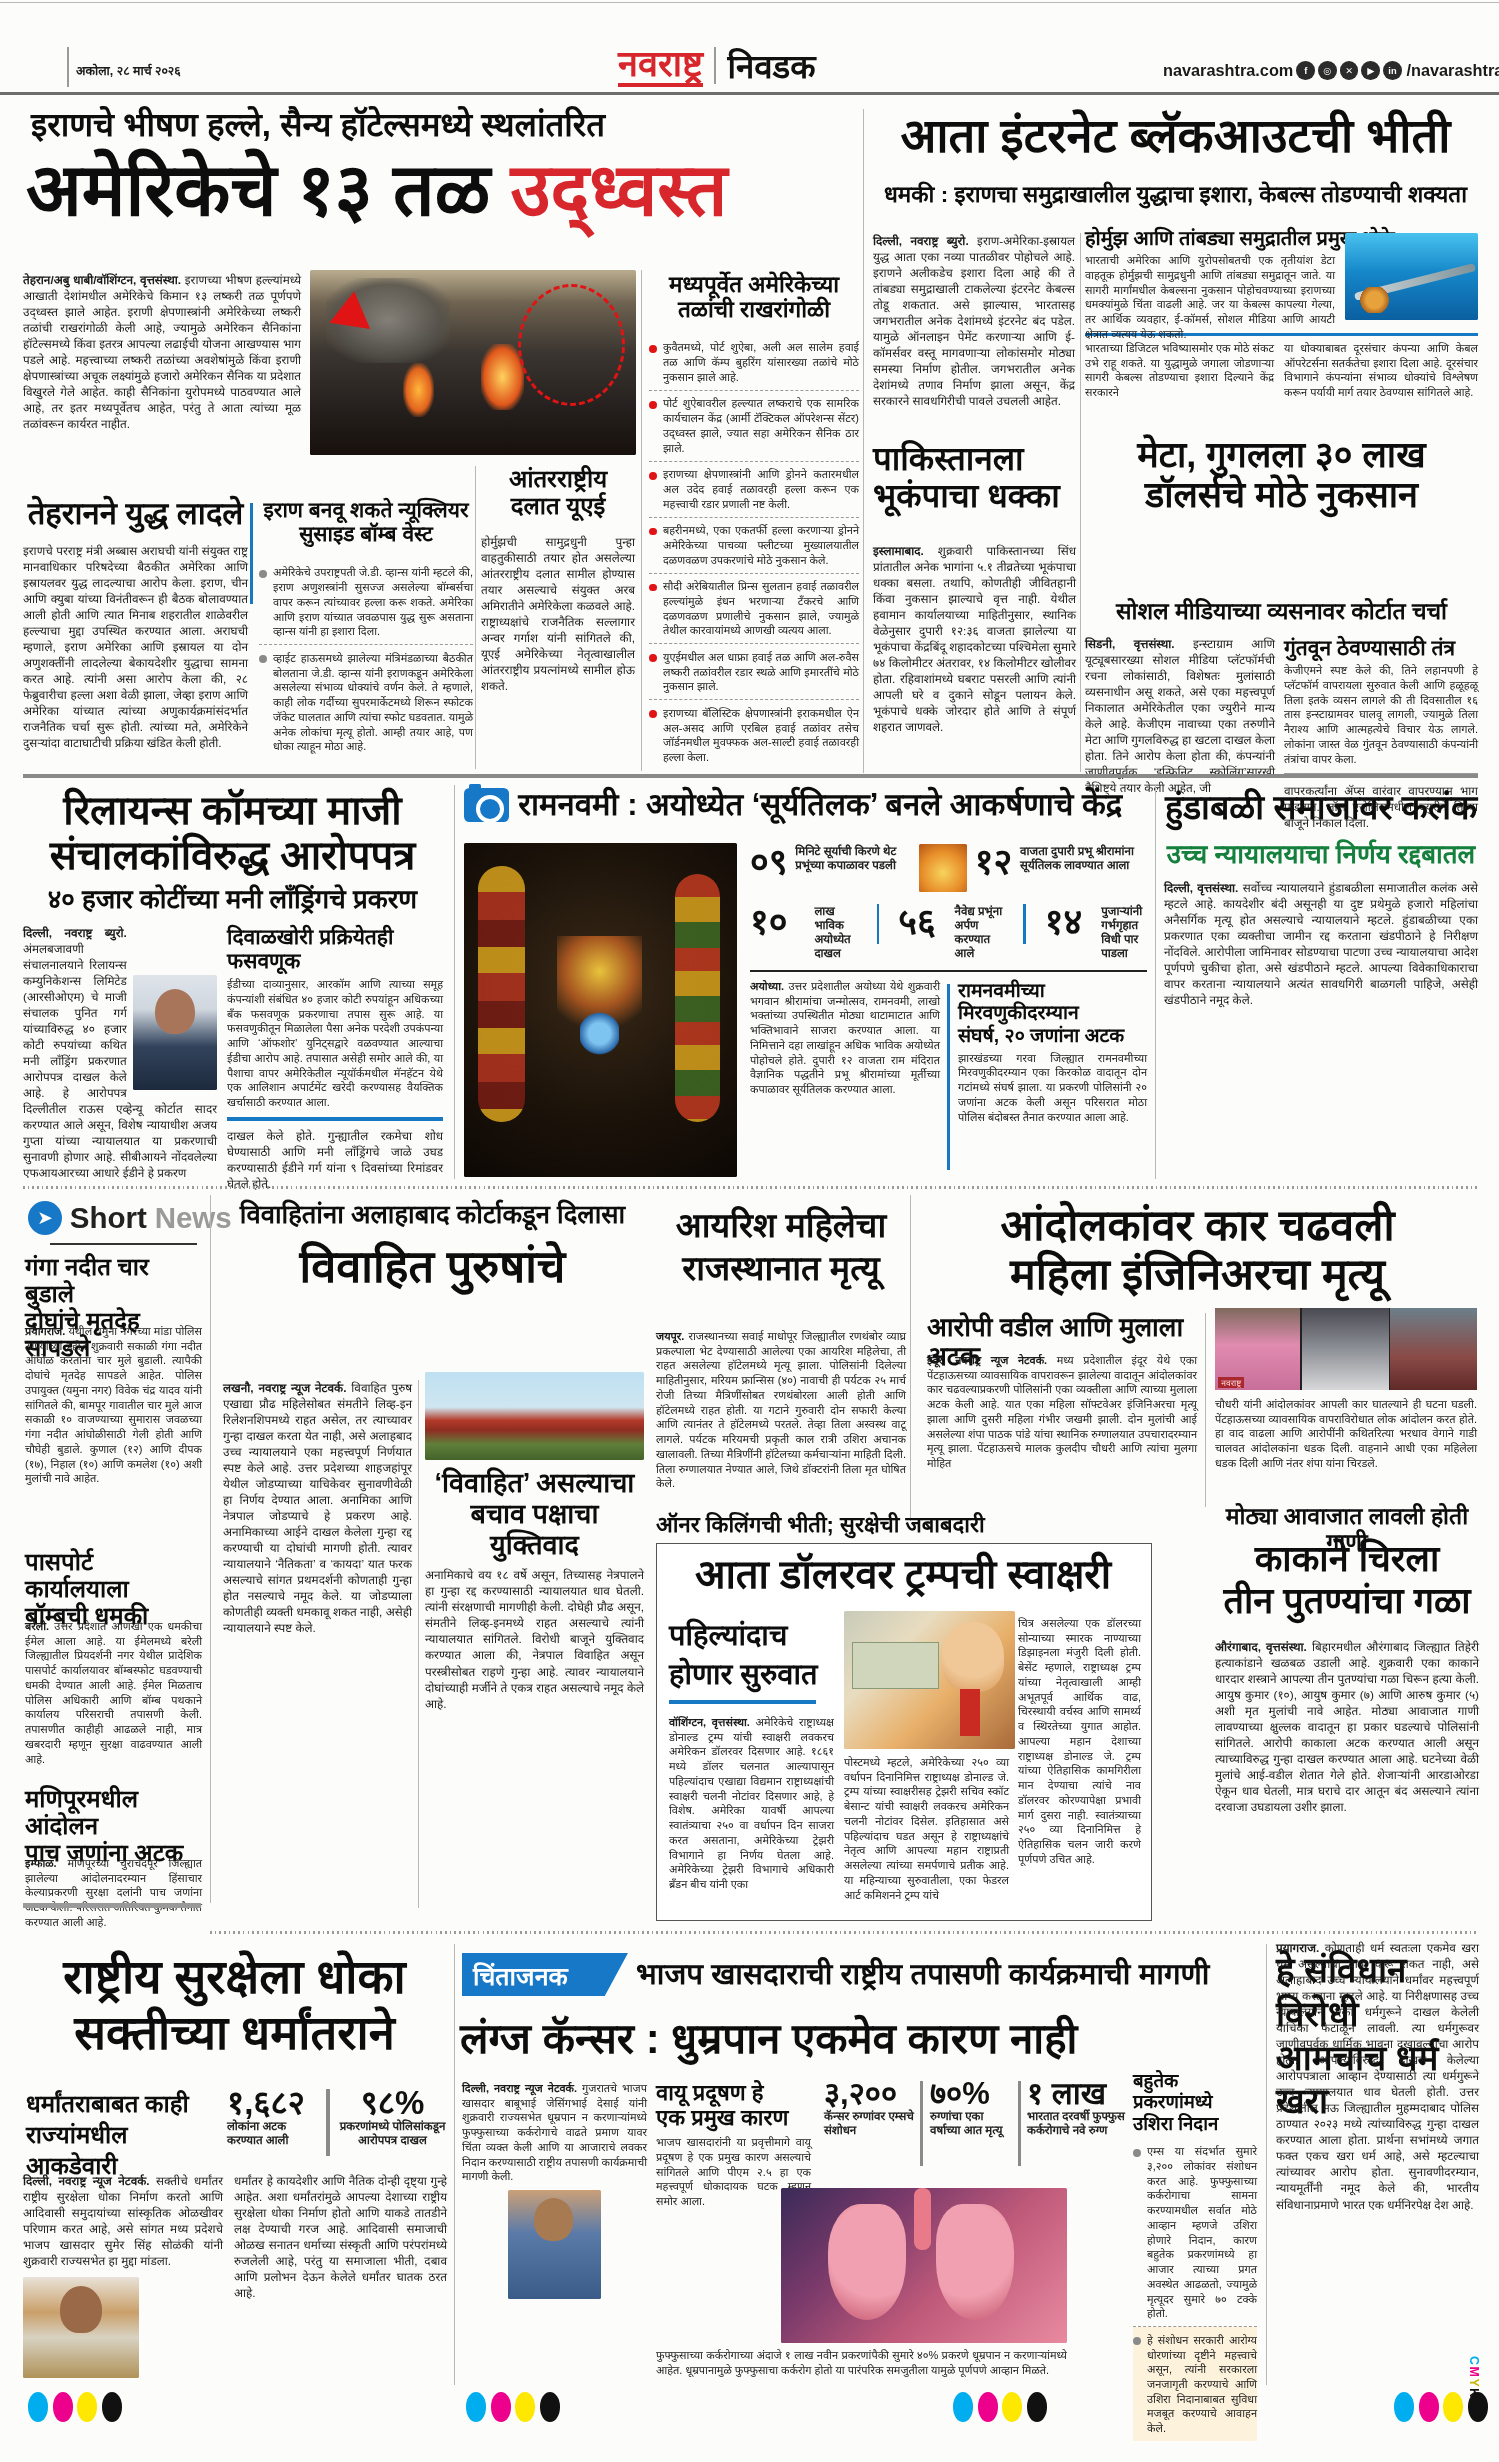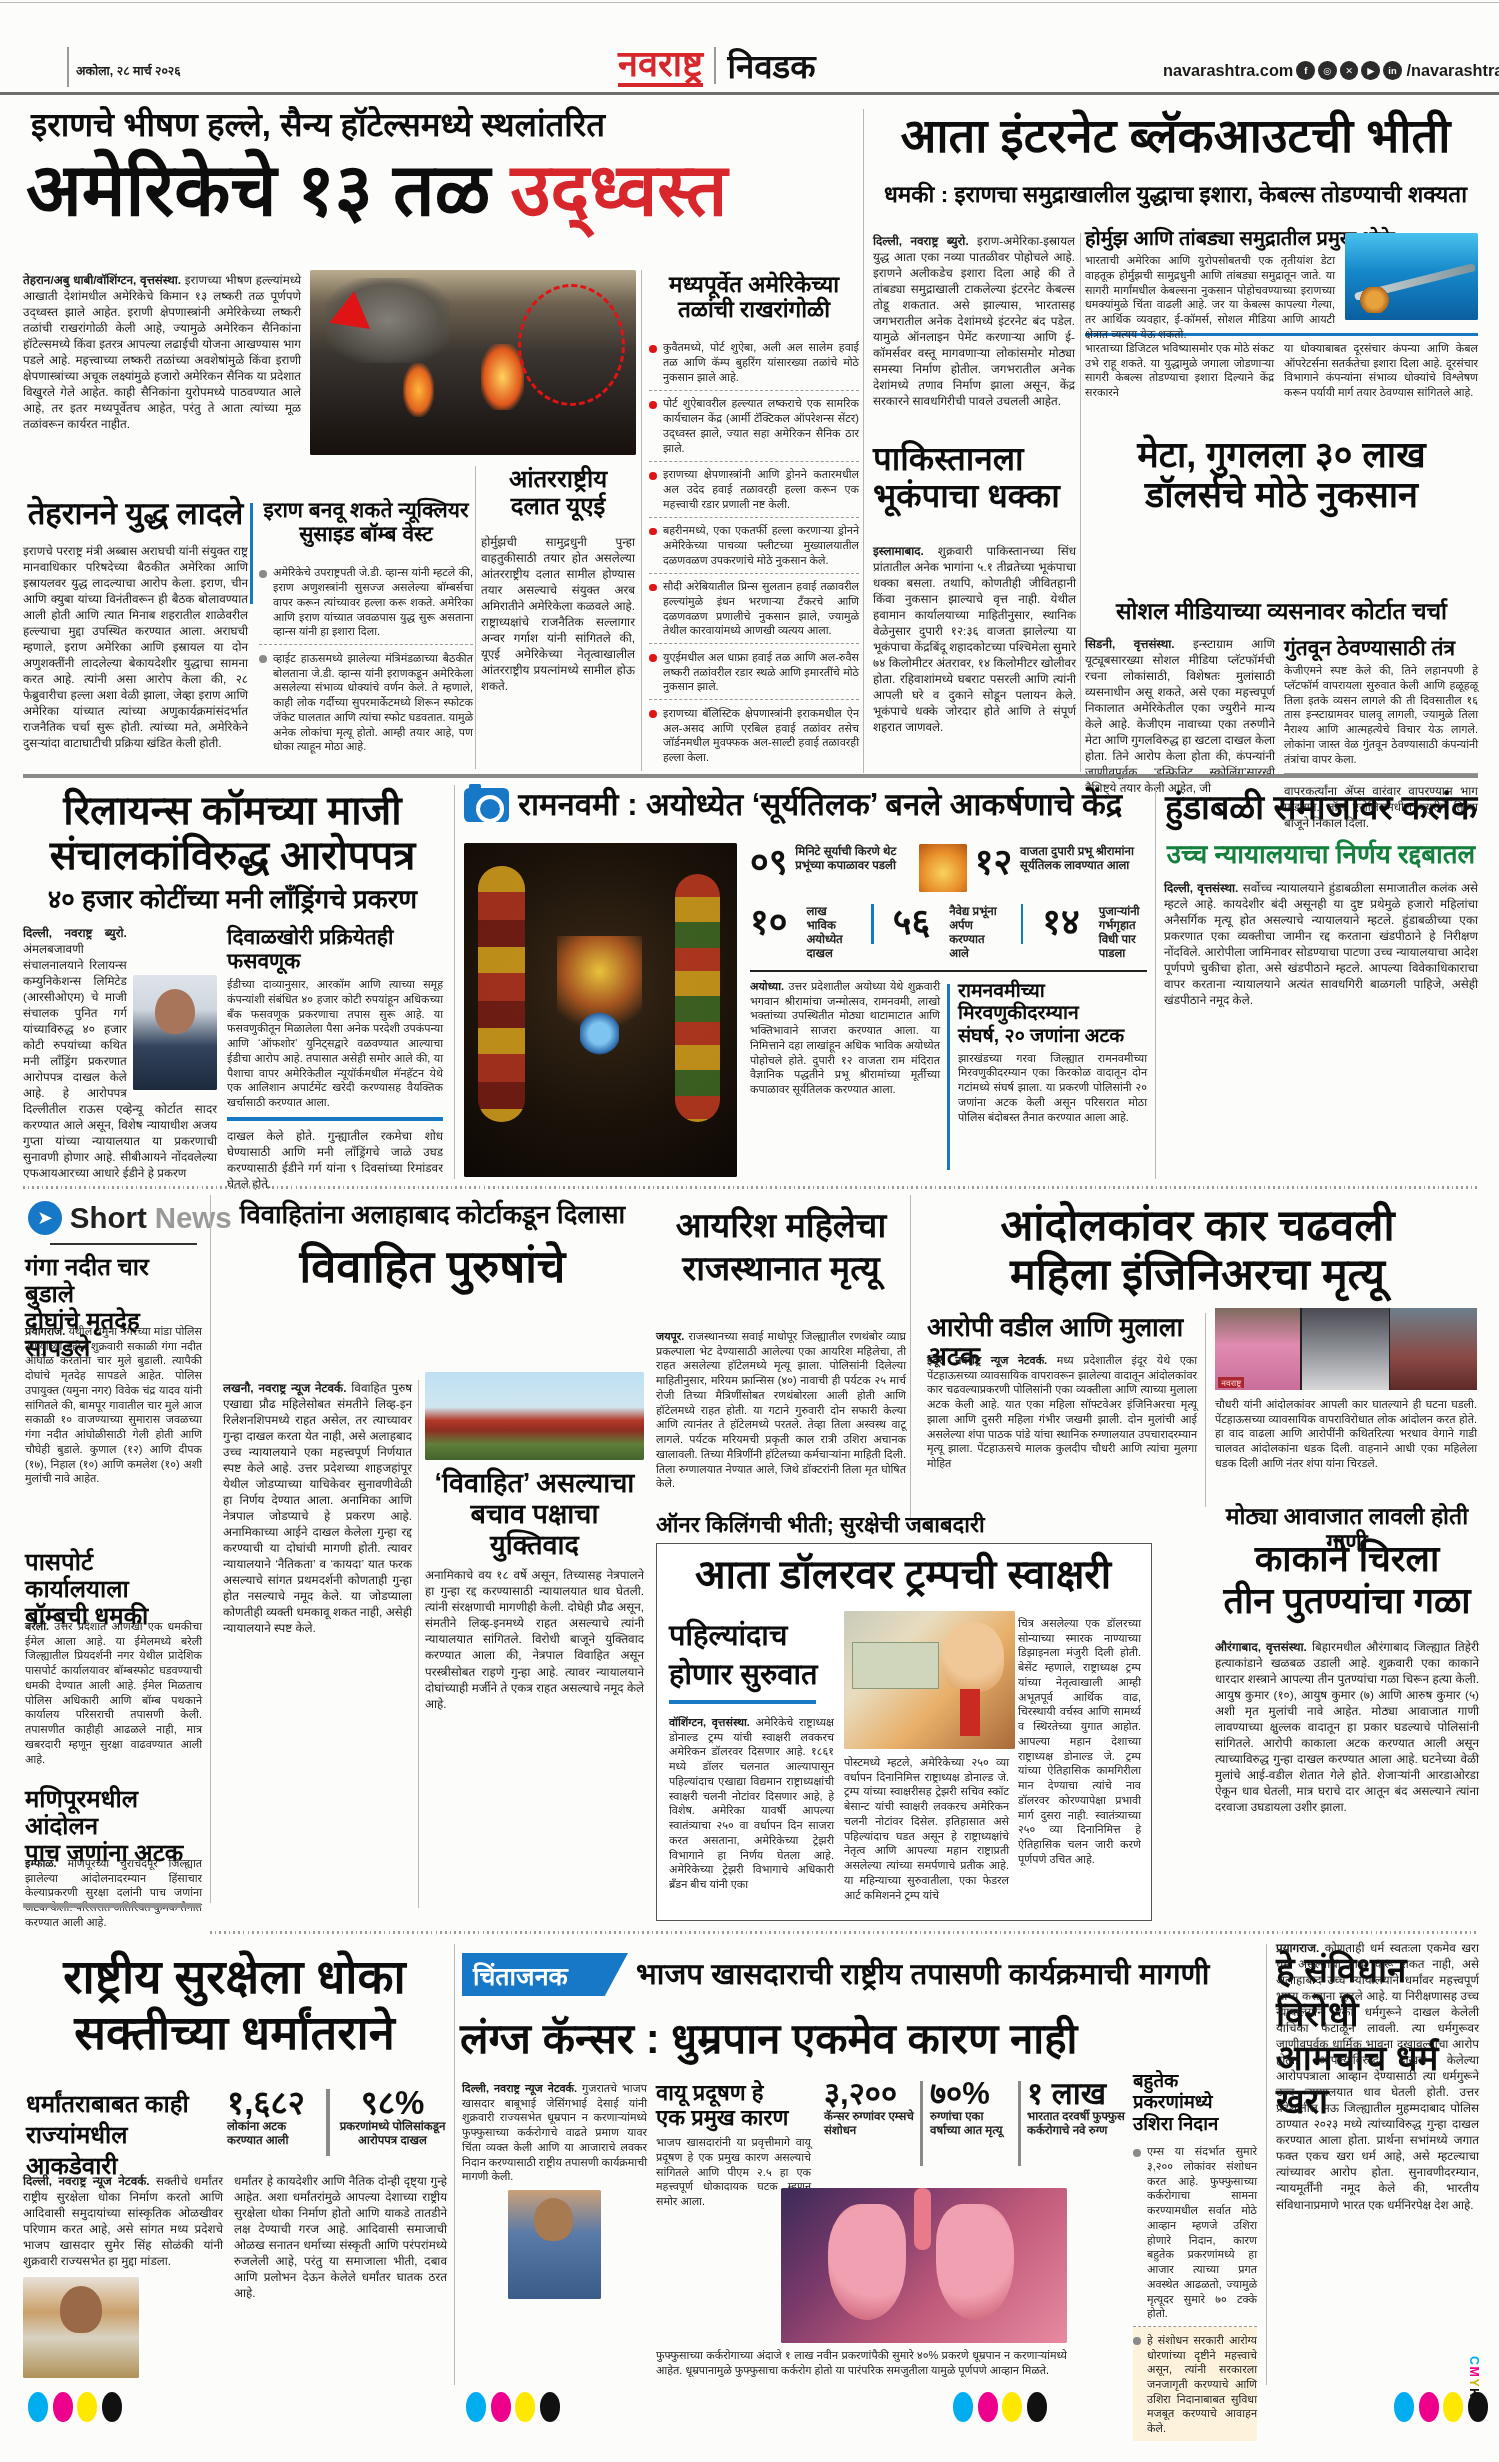--- a/index.html
+++ b/index.html
@@ -199,21 +199,21 @@
   <div class="abs" style="left:750px;top:844px;width:397px;">
     <div style="display:flex;align-items:flex-start;gap:7.8px;">
       <span class="stat-num">०९</span>
       <span class="stat-lb" style="width:116px;">मिनिटे सूर्याची किरणे थेट प्रभूंच्या कपाळावर पडली</span>
       <div class="photo" style="position:relative;width:48px;height:48px;background:radial-gradient(circle at 50% 60%,#f7d35c 0%,#e88f2a 55%,#b35413 100%);"></div>
       <span class="stat-num">१२</span>
       <span class="stat-lb" style="width:116px;">वाजता दुपारी प्रभू श्रीरामांना सूर्यतिलक लावण्यात आला</span>
     </div>
     <div style="display:flex;align-items:flex-start;gap:19px;margin-top:12.4px;">
       <span class="stat-num">१०</span>
-      <span class="stat-lb" style="width:74px;">लाख भाविक अयोध्येत दाखल</span>
+      <span class="stat-lb" style="width:74px;margin-left:8px;">लाख भाविक अयोध्येत दाखल</span>
       <span style="width:3.9px;height:40px;background:#1779c4;"></span>
       <span class="stat-num">५६</span>
       <span class="stat-lb" style="width:85px;">नैवेद्य प्रभूंना अर्पण करण्यात आले</span>
       <span style="width:3.9px;height:40px;background:#1779c4;"></span>
       <span class="stat-num">१४</span>
       <span class="stat-lb" style="width:78px;">पुजाऱ्यांनी गर्भगृहात विधी पार पाडला</span>
     </div>
   </div>
   <div class="hr" style="left:750px;top:970px;width:397px;height:2.3px;background:#222;"></div>
 

